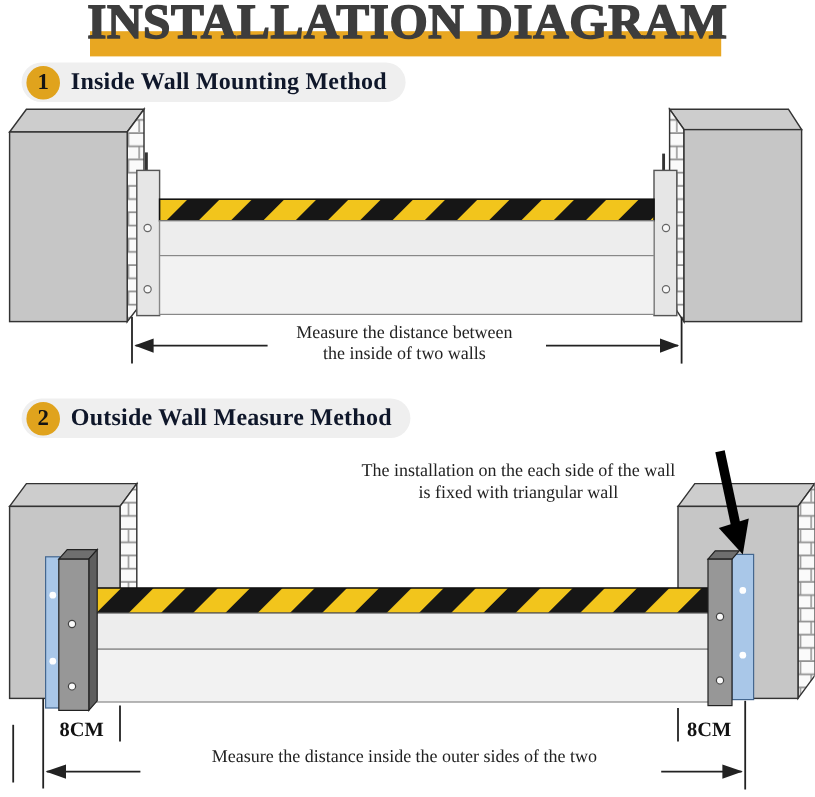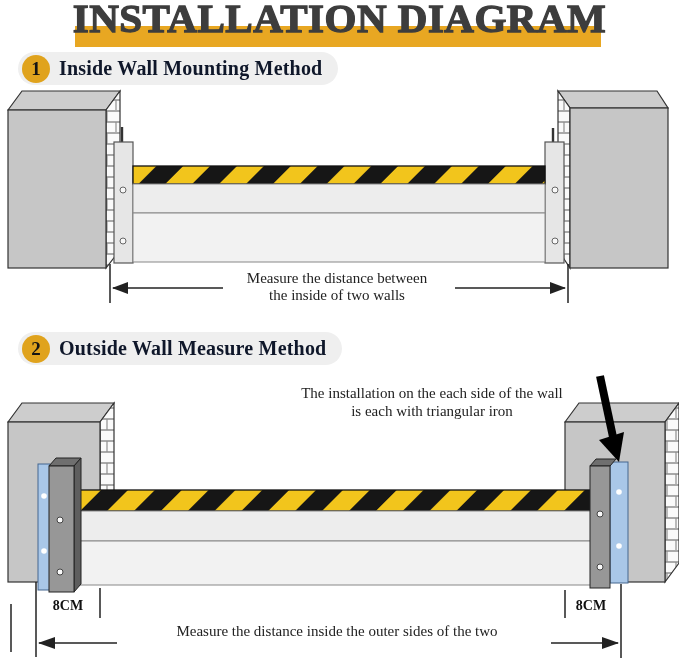--- a/index.html
+++ b/index.html
@@ -13,21 +13,21 @@
         border-radius:17px;height:33px;padding:0 16px 0 4px;z-index:2;}
   .pill1{left:18px;top:52px;}
   .pill2{left:18px;top:332px;}
   .badge{width:28px;height:28px;border-radius:50%;background:#e0a31d;color:#141414;
          font-weight:bold;font-size:19px;display:flex;align-items:center;justify-content:center;}
   .heading{font-size:20px;font-weight:bold;color:#0f172a;letter-spacing:0.2px;white-space:nowrap;}
   .mtext{position:absolute;text-align:center;font-size:15px;color:#222;z-index:2;}
   .m1{left:179px;top:270px;width:316px;line-height:17px;}
   .note{left:262px;top:384px;width:340px;line-height:18px;}
   .m2{left:113px;top:622px;width:448px;line-height:18px;}
-  .offset{position:absolute;font-size:14px;font-weight:bold;color:#111;text-align:center;z-index:2;}
+  .offset{position:absolute;font-size:17px;font-weight:bold;color:#111;text-align:center;z-index:2;}
   .off-l{left:36px;top:598px;width:64px;}
   .off-r{left:559px;top:598px;width:64px;}
 </style>
 </head>
 <body>
 
 <div class="stage">
 
   <svg class="gfx" width="679" height="664" viewBox="0 0 679 664">
     <defs>
@@ -150,21 +150,21 @@
     <div>the inside of two walls</div>
   </div>
 
   <div class="pill pill2">
     <span class="badge">2</span>
     <span class="heading">Outside Wall Measure Method</span>
   </div>
 
   <div class="mtext note">
     <div>The installation on the each side of the wall</div>
-    <div>is each with triangular iron</div>
+    <div>is fixed with triangular wall</div>
   </div>
 
   <div class="offset off-l">8CM</div>
   <div class="offset off-r">8CM</div>
 
   <div class="mtext m2">
     <div>Measure the distance inside the outer sides of the two</div>
   </div>
 
 </div>

